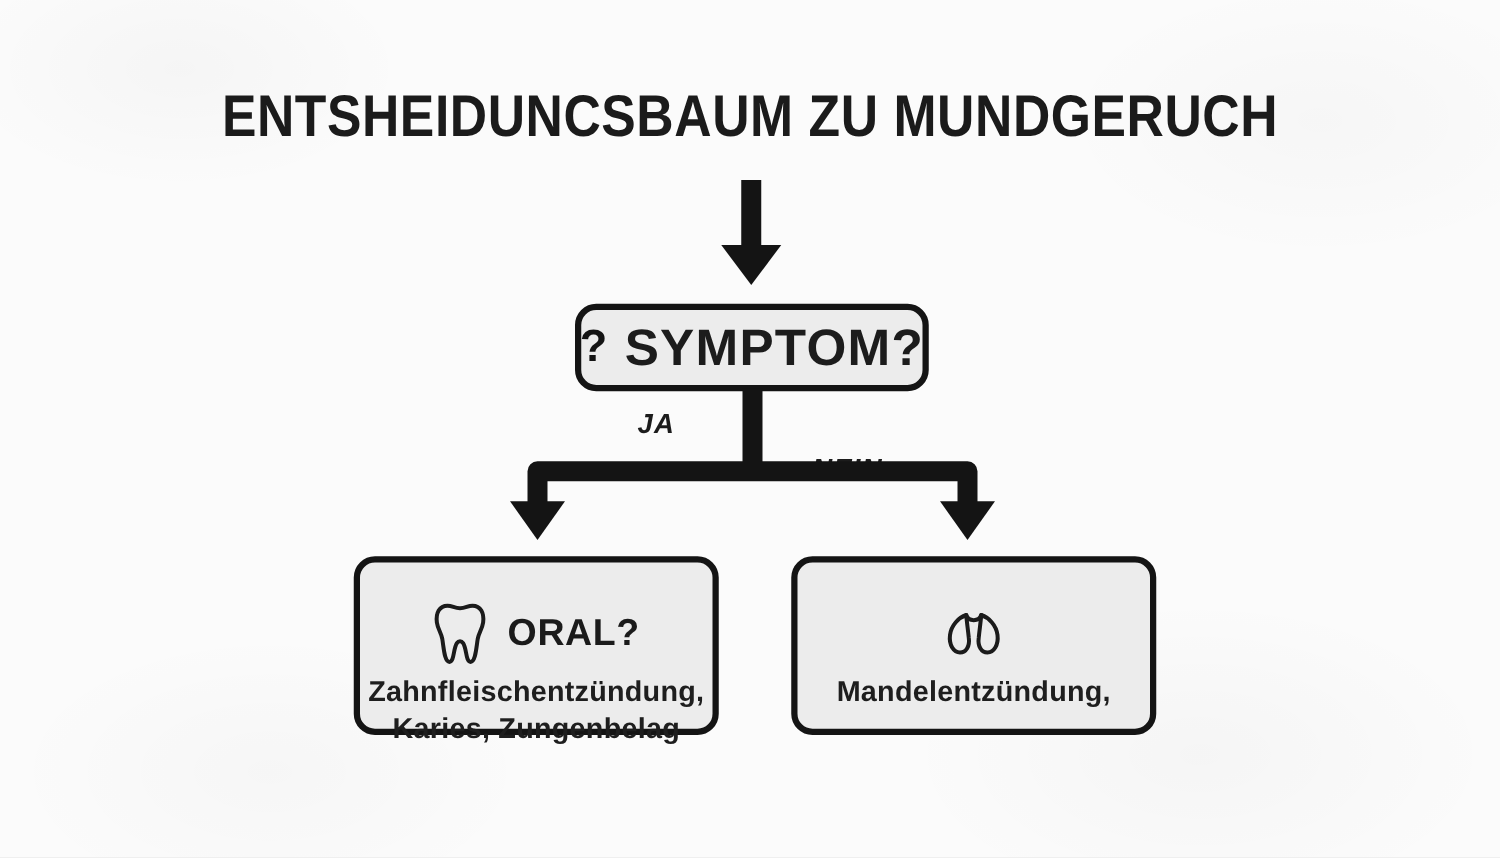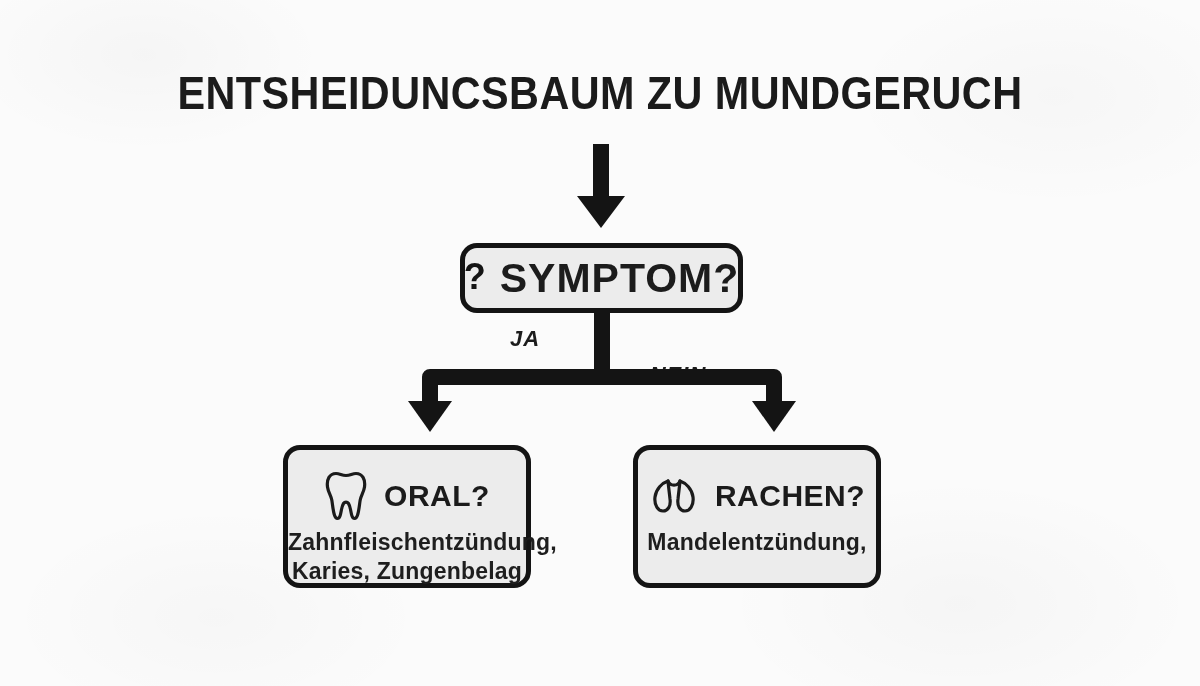--- a/index.html
+++ b/index.html
@@ -48,21 +48,21 @@
   .branch-label{
     position:absolute;top:326px;width:70px;
     text-align:center;
     font-size:22px;font-weight:700;letter-spacing:1px;
     color:#1c1c1c;
     font-style:italic;
   }
   .branch-label.ja{left:490px;}
   .branch-label.nein{left:643px;margin-top:36px;}
 
-  .leaf-node{width:248px;height:143px;top:445px;padding-top:18px;}
+  .leaf-node{width:292px;height:143px;top:445px;padding-top:29px;}
   .leaf-node.left{left:283px;}
   .leaf-node.right{left:633px;}
   .leaf-header{
     display:flex;align-items:center;justify-content:center;gap:16px;
     height:56px;
   }
   .leaf-title{font-size:30px;font-weight:700;letter-spacing:0.5px;color:#1b1b1b;}
   .leaf-icon{display:block;}
   .icon-stroke{stroke:#1b1b1b;stroke-width:3.2;fill:none;stroke-linejoin:round;stroke-linecap:round;}
   .leaf-body{
@@ -113,20 +113,19 @@
     </div>
   </div>
 
   <div class="node leaf-node right">
     <div class="leaf-header">
       <svg class="leaf-icon" width="50" height="46" viewBox="0 0 50 46" aria-hidden="true">
         <path class="icon-stroke" d="M19 8 C 13 10, 7 16, 6 24 C 5 32, 9 38, 14 38 C 19 38, 22 33, 21 26 C 20.3 19, 19.5 14, 19 8 Z"></path>
         <path class="icon-stroke" d="M31 8 C 37 10, 43 16, 44 24 C 45 32, 41 38, 36 38 C 31 38, 28 33, 29 26 C 29.7 19, 30.5 14, 31 8 Z"></path>
         <path class="icon-stroke" d="M19 8 C 21 13.5, 29 13.5, 31 8"></path>
       </svg>
-      <span class="leaf-title">RACHEN?</span>
     </div>
     <div class="leaf-body">
       <div>Mandelentzündung,</div>
     </div>
   </div>
 
 </div>
 
 </body></html>

